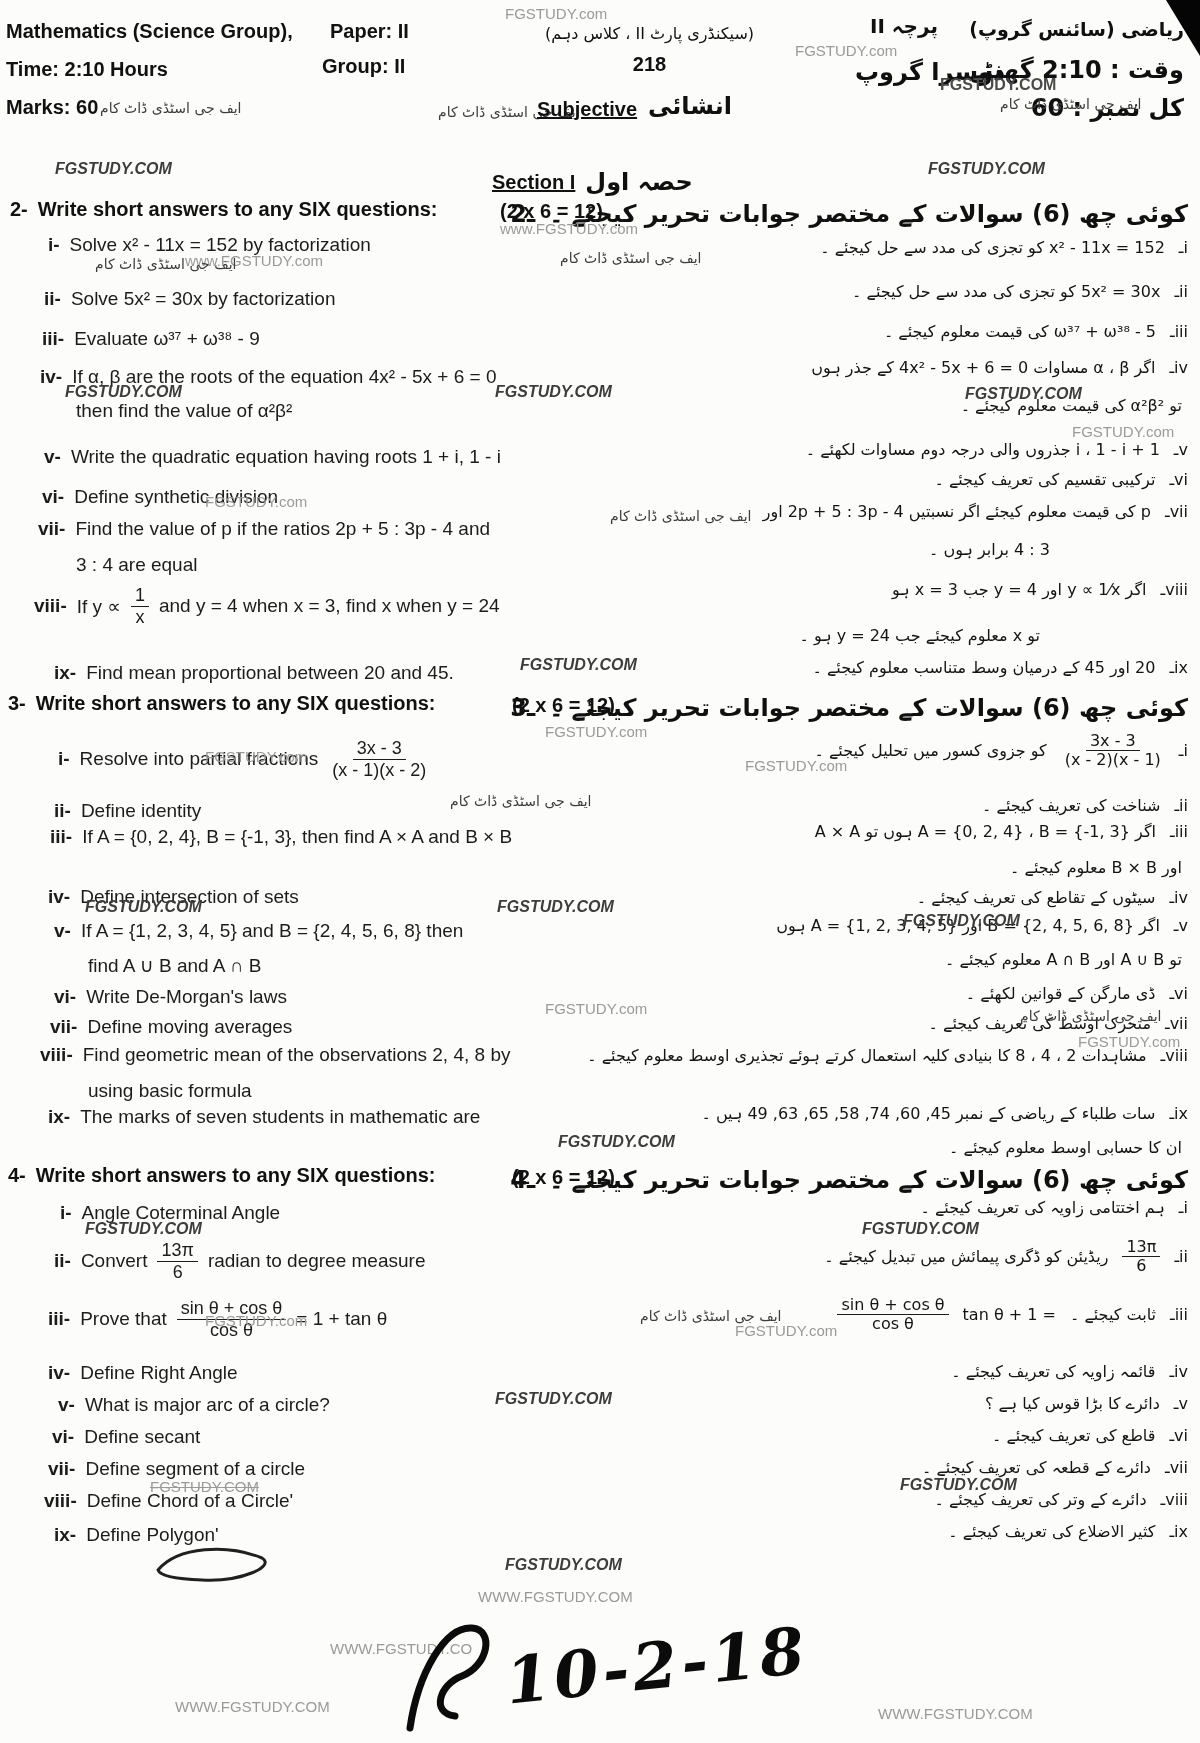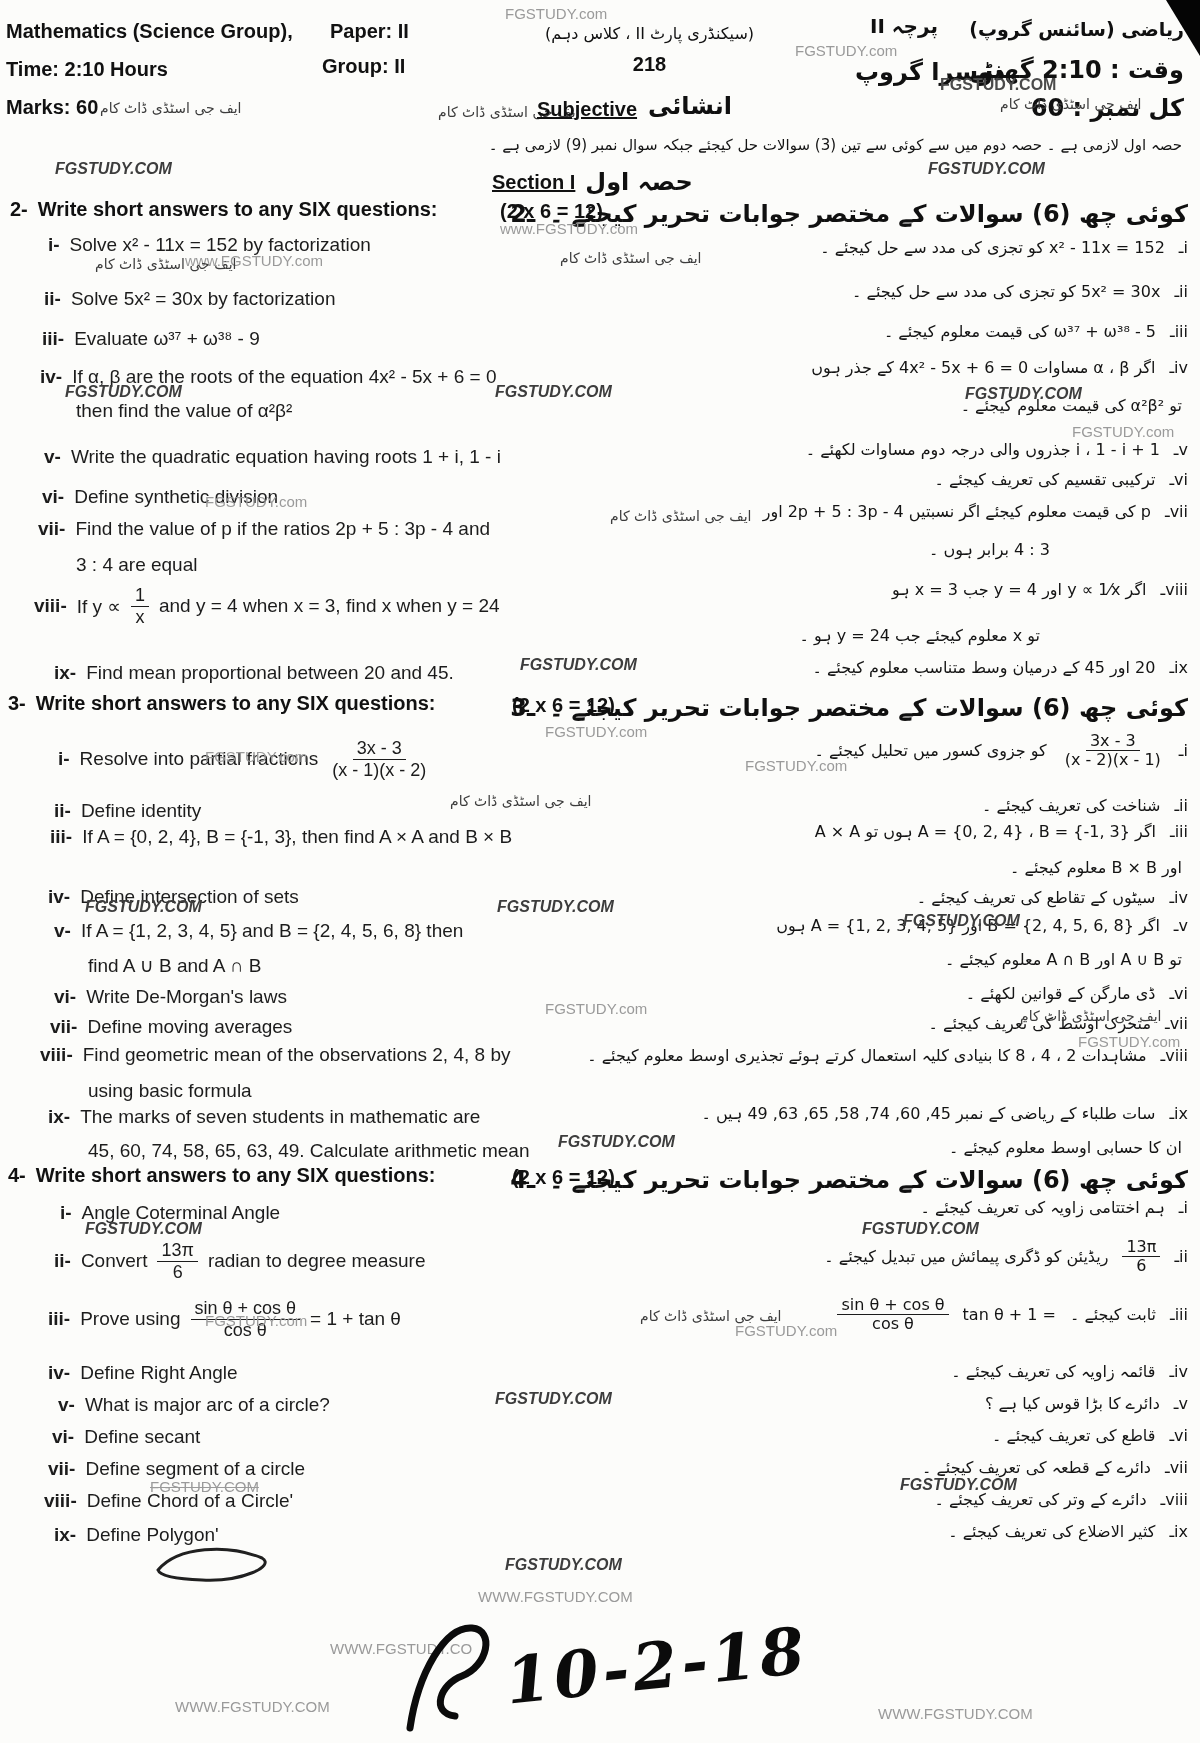--- a/index.html
+++ b/index.html
@@ -51,21 +51,20 @@
 
   <div class="abs urh" style="right:16px;top:18px;font-size:19px;">ریاضی (سائنس گروپ)</div>
   <div class="abs urh" style="right:16px;top:56px;">وقت : 2:10 گھنٹے</div>
   <div class="abs urh" style="right:16px;top:94px;">کل نمبر : 60</div>
   <div class="abs wmU" style="left:1000px;top:96px;">ایف جی اسٹڈی ڈاٹ کام</div>
 
   <div class="abs wmU" style="left:438px;top:104px;">ایف جی اسٹڈی ڈاٹ کام</div>
   <div class="abs h underline" style="left:517px;top:98px;margin-left:20px;">Subjective</div>
   <div class="abs urh" style="left:648px;top:92px;">انشائی</div>
 
-  <div class="abs ur" style="right:18px;top:136px;font-size:15px;">حصہ اول لازمی ہے ۔ حصہ دوم میں سے کوئی سے تین (3) سوالات حل کیجئے جبکہ سوال نمبر (9) لازمی ہے ۔</div>
 
   <div class="abs erow" style="left:492px;top:168px;">
     <span class="h underline">Section I</span>
     <span class="urh">حصہ اول</span>
   </div>
 
   <div class="abs erow" style="left:10px;top:198px;">
     <span class="h">2-</span>
     <span class="h">Write short answers to any SIX questions:</span>
   </div>
@@ -204,21 +203,20 @@
   </div>
   <div class="abs erow en" style="left:40px;top:1044px;">
     <span class="num">viii-</span>
     <span>Find geometric mean of the observations 2, 4, 8 by</span>
   </div>
   <div class="abs en" style="left:88px;top:1080px;">using basic formula</div>
   <div class="abs erow en" style="left:48px;top:1106px;">
     <span class="num">ix-</span>
     <span>The marks of seven students in mathematic are</span>
   </div>
-  <div class="abs en" style="left:88px;top:1140px;">45, 60, 74, 58, 65, 63, 49. Calculate arithmetic mean</div>
 
   <div class="abs urow ur" style="right:12px;top:732px;">
     <span>iـ</span>
     <span class="frac fracS">
       <span class="fn">3x - 3</span>
       <span class="fd">(x - 1)(x - 2)</span>
     </span>
     <span>کو جزوی کسور میں تحلیل کیجئے ۔</span>
   </div>
   <div class="abs urow ur" style="right:12px;top:796px;">
@@ -275,21 +273,21 @@
     <span class="num">ii-</span>
     <span>Convert</span>
     <span class="frac">
       <span class="fn">13π</span>
       <span class="fd">6</span>
     </span>
     <span>radian to degree measure</span>
   </div>
   <div class="abs erow en" style="left:48px;top:1298px;">
     <span class="num">iii-</span>
-    <span>Prove using</span>
+    <span>Prove that</span>
     <span class="frac">
       <span class="fn">sin θ + cos θ</span>
       <span class="fd">cos θ</span>
     </span>
     <span>= 1 + tan θ</span>
   </div>
   <div class="abs erow en" style="left:48px;top:1362px;">
     <span class="num">iv-</span>
     <span>Define Right Angle</span>
   </div>

